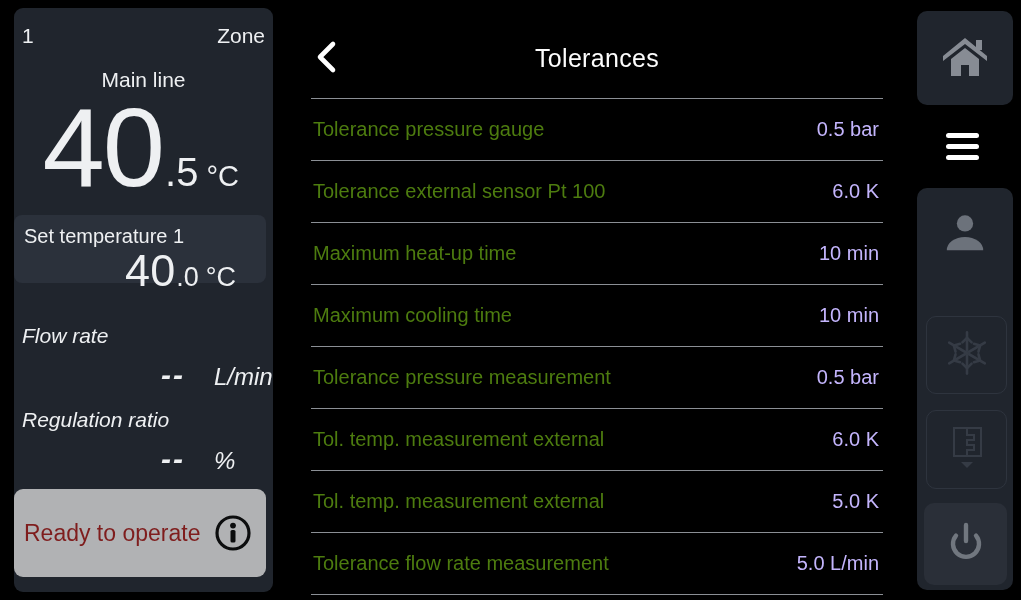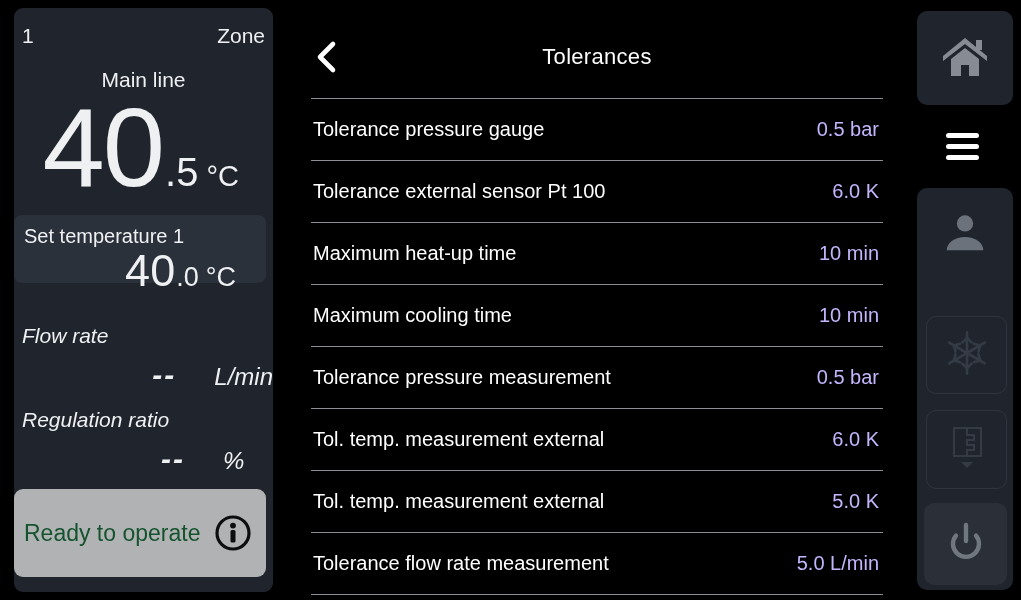--- a/index.html
+++ b/index.html
@@ -26,37 +26,37 @@
              padding-right:30px;margin-top:-2px;line-height:1.1;white-space:nowrap;}
   .s-int{font-size:45px;}
   .s-dec{font-size:27px;margin-left:1px;}
   .s-unit{font-size:27px;margin-left:7px;}
   .metric{position:absolute;left:8px;right:0;font-style:italic;}
   .m-flow{top:316px;}
   .m-reg{top:400px;}
   .metric-label{font-size:21px;}
   .metric-row{display:flex;align-items:baseline;margin-top:10px;}
   .metric-value{width:163px;text-align:right;font-size:30px;font-weight:700;letter-spacing:2px;}
-  .metric-unit{margin-left:38px;font-size:24px;}
+  .metric-unit{margin-left:29px;font-size:24px;}
   .status-btn{position:absolute;left:0;bottom:15px;width:252px;height:88px;
               background:#b1b2b4;border-radius:9px;display:flex;align-items:center;
               justify-content:space-between;padding:0 13px 0 10px;box-sizing:border-box;
-              color:#14532d;font-size:23px;}
+              color:#7f1d1d;font-size:23px;}
 
   
   .content{position:absolute;left:311px;top:0;width:572px;color:#f3f4f5;}
   .content header{position:relative;height:98px;}
   .back-btn{position:absolute;left:0;top:40px;width:30px;height:34px;background:none;
             border:none;padding:0;cursor:pointer;}
-  .page-title{margin:0;padding-top:44px;text-align:center;font-size:22px;
+  .page-title{margin:0;padding-top:44px;text-align:center;font-size:25px;
               font-weight:400;color:#fdfdfd;letter-spacing:0.3px;}
   .tol-list{border-top:1px solid #8b8f95;}
   .tol-row{height:61px;display:flex;align-items:center;justify-content:space-between;
            border-bottom:1px solid #8b8f95;font-size:20px;padding:0 4px 0 2px;}
-  .tol-label{color:#ffffff;}
+  .tol-label{color:#4d7c0f;}
   .tol-value{color:#c4b5fd;white-space:nowrap;}
 
   
   .sidebar{position:absolute;left:917px;top:0;width:96px;height:600px;}
   .nav-home{position:absolute;top:11px;left:0;width:96px;height:94px;background:#20252d;
             border-radius:10px;display:flex;align-items:center;justify-content:center;}
   .nav-menu-active{position:absolute;top:105px;left:0;width:91px;height:83px;background:#000;
             border-radius:0 12px 12px 0;display:flex;flex-direction:column;
             align-items:center;justify-content:center;gap:6px;}
   .bar{width:33px;height:5px;background:#fff;border-radius:2.5px;}

